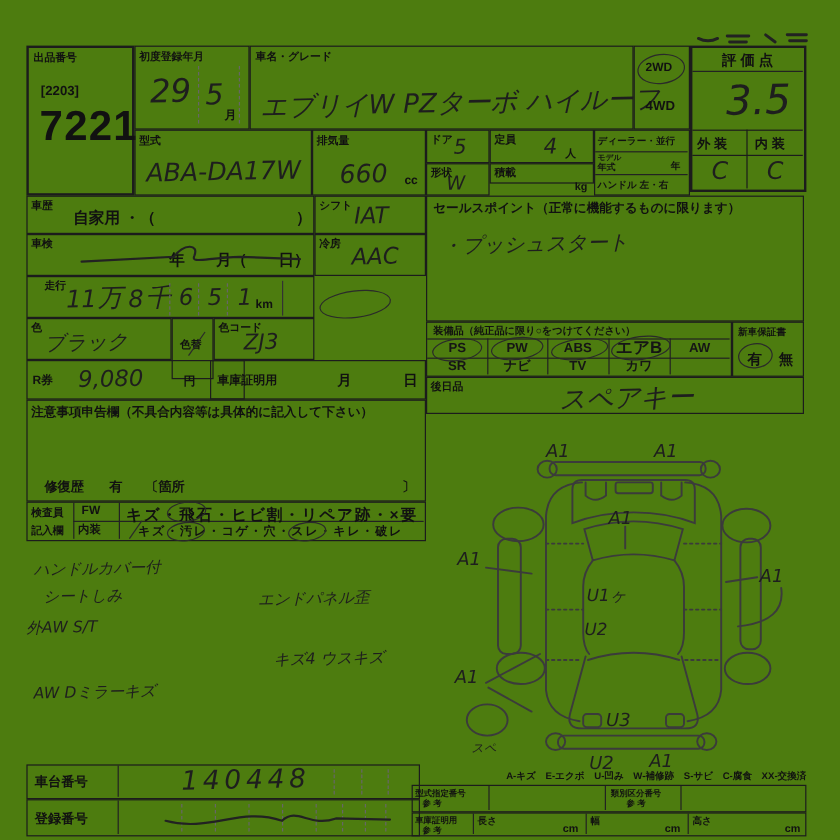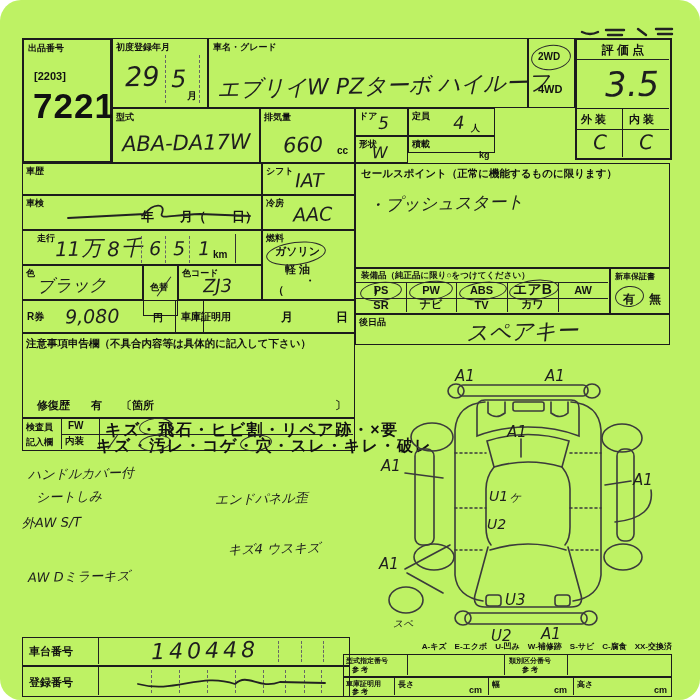--- a/index.html
+++ b/index.html
@@ -1,16 +1,16 @@
 <!DOCTYPE html>
 <html><head>
 <meta charset="utf-8">
 <style>
   html,body{margin:0;padding:0;}
-  .sheet{position:relative;width:700px;height:700px;background:#bef264;font-family:"Liberation Sans",sans-serif;color:#151515;overflow:hidden;border-radius:21px;}
+  .sheet{position:relative;width:700px;height:700px;background:#4d7c0f;font-family:"Liberation Sans",sans-serif;color:#151515;overflow:hidden;}
   .b{position:absolute;box-sizing:border-box;border:1.6px solid #1c1c1c;background:transparent;}
   .thick{border-width:2.6px;}
   .noborder{border:none;}
   .lb{position:absolute;font-size:9px;font-weight:700;color:#111;white-space:nowrap;}
   .pt{position:absolute;font-weight:700;color:#111;white-space:nowrap;}
   .hw{position:absolute;font-family:"DejaVu Sans",sans-serif;color:#1e1e1e;white-space:nowrap;transform:rotate(-1.2deg);font-style:italic;}
   .circ{position:absolute;border:1.7px solid #2a2a2a;border-radius:50%;transform:rotate(-7deg);}
   .dashv{position:absolute;border-left:1px dashed #666;}
   .slash{position:absolute;border-top:1.7px solid #2a2a2a;transform:rotate(-55deg);}
   svg{position:absolute;overflow:visible;}
@@ -80,23 +80,33 @@
   </div>
   <div class="b" style="left:408px;top:108px;width:87px;height:28px">
     <span class="lb" style="left:3px;top:1px">定員</span>
     <span class="hw" style="left:44px;top:3px;font-size:18px">4</span>
     <span class="pt" style="left:62px;top:13px;font-size:9px">人</span>
   </div>
   <div class="b" style="left:408px;top:136px;width:87px;height:17px">
     <span class="lb" style="left:3px;top:1px">積載</span>
     <span class="pt" style="left:70px;top:13px;font-size:9px">kg</span>
   </div>
+  <div class="b" style="left:495px;top:108px;width:80px;height:55px">
+    <span class="pt" style="left:2px;top:3px;font-size:8px">ディーラー・並行</span>
+    <span style="position:absolute;left:0;top:17px;width:77px;border-top:1.2px solid #222"></span>
+    <span class="pt" style="left:2px;top:18px;font-size:6.5px">モデル</span>
+    <span class="pt" style="left:2px;top:26px;font-size:7.5px">年式</span>
+    <span class="pt" style="left:63px;top:24px;font-size:8px">年</span>
+    <span style="position:absolute;left:0;top:36px;width:77px;border-top:1.2px solid #222"></span>
+    <span class="pt" style="left:2px;top:40px;font-size:8px">ハンドル 左・右</span>
+  </div>
 
   <div class="b" style="left:22px;top:163px;width:240px;height:32px">
     <span class="lb" style="left:3px;top:1px">車歴</span>
+    <span class="pt" style="left:38px;top:9px;font-size:13px">自家用 ・（　　　　　　　　　）</span>
   </div>
   <div class="b" style="left:262px;top:163px;width:93px;height:32px">
     <span class="lb" style="left:3px;top:1px">シフト</span>
     <span class="hw" style="left:32px;top:5px;font-size:19px">IAT</span>
   </div>
   <div class="b" style="left:22px;top:195px;width:240px;height:35px">
     <span class="lb" style="left:3px;top:1px">車検</span>
     <span class="pt" style="left:118px;top:12px;font-size:13px">年　　月（　　日）</span>
   </div>
   <svg style="left:50px;top:200px;width:220px;height:28px">
@@ -116,27 +126,20 @@
     <span class="dashv" style="left:118px;top:5px;height:27px"></span>
     <span class="hw" style="left:126px;top:6px;font-size:19px">6</span>
     <span class="dashv" style="left:142px;top:5px;height:27px"></span>
     <span class="hw" style="left:150px;top:6px;font-size:19px">5</span>
     <span class="dashv" style="left:166px;top:5px;height:27px"></span>
     <span class="hw" style="left:175px;top:6px;font-size:19px">1</span>
     <span class="pt" style="left:190px;top:18px;font-size:10px">km</span>
     <span style="position:absolute;left:212px;top:3px;height:29px;border-left:1.3px solid #333"></span>
   </div>
 
-  <div class="b" style="left:262px;top:230px;width:93px;height:70px">
-    <span class="lb" style="left:3px;top:1px">燃料</span>
-    <span class="pt" style="left:12px;top:13px;font-size:11px">ガソリン</span>
-    <span class="pt" style="left:22px;top:31px;font-size:11px">軽 油</span>
-    <span class="pt" style="left:42px;top:43px;font-size:10px">・</span>
-    <span class="pt" style="left:10px;top:52px;font-size:11px;letter-spacing:14px">（　　　）</span>
-  </div>
   <span class="circ" style="left:266px;top:242px;width:58px;height:21px"></span>
 
   <div class="b" style="left:22px;top:265px;width:121px;height:35px">
     <span class="lb" style="left:3px;top:1px">色</span>
     <span class="hw" style="left:14px;top:8px;font-size:17px">ブラック</span>
   </div>
   <div class="b" style="left:143px;top:265px;width:35px;height:51px">
     <span class="lb" style="left:6px;top:15px">色替</span>
   </div>
   <span class="slash" style="left:152px;top:286px;width:24px"></span>
@@ -165,22 +168,22 @@
   </div>
 
   <div class="b" style="left:22px;top:418px;width:333px;height:33px">
     <span style="position:absolute;left:38px;top:0;height:30px;border-left:1.4px solid #222"></span>
     <span style="position:absolute;left:76px;top:0;height:30px;border-left:1.4px solid #222"></span>
     <span style="position:absolute;left:38px;top:14.5px;width:292px;border-top:1.4px solid #222"></span>
     <span class="pt" style="left:3px;top:2px;font-size:9px">検査員</span>
     <span class="pt" style="left:3px;top:17px;font-size:9px">記入欄</span>
     <span class="pt" style="left:45px;top:1px;font-size:10px">FW</span>
     <span class="pt" style="left:42px;top:16px;font-size:9.5px">内装</span>
-    <span class="pt" style="left:82px;top:1px;font-size:16px;letter-spacing:1.5px">キズ・飛石・ヒビ割・リペア跡・×要</span>
-    <span class="pt" style="left:73px;top:16.5px;font-size:16px;letter-spacing:1.5px">キズ・汚レ・コゲ・穴・スレ・キレ・破レ</span>
+    <span class="pt" style="left:82px;top:1px;font-size:13px;letter-spacing:1.5px">キズ・飛石・ヒビ割・リペア跡・×要</span>
+    <span class="pt" style="left:92px;top:16.5px;font-size:10px;letter-spacing:1.5px">キズ・汚レ・コゲ・穴・スレ・キレ・破レ</span>
   </div>
   <span class="circ" style="left:139px;top:418px;width:31px;height:15px"></span>
   <span class="circ" style="left:139px;top:435px;width:30px;height:14px"></span>
   <span class="circ" style="left:240px;top:435px;width:30px;height:14px"></span>
   <span class="slash" style="left:104px;top:441px;width:18px"></span>
 
   <div class="b" style="left:355px;top:163px;width:315px;height:105px">
     <span class="pt" style="left:5px;top:3px;font-size:10.5px">セールスポイント（正常に機能するものに限ります）</span>
     <span class="hw" style="left:12px;top:28px;font-size:17px">・プッシュスタート</span>
   </div>

